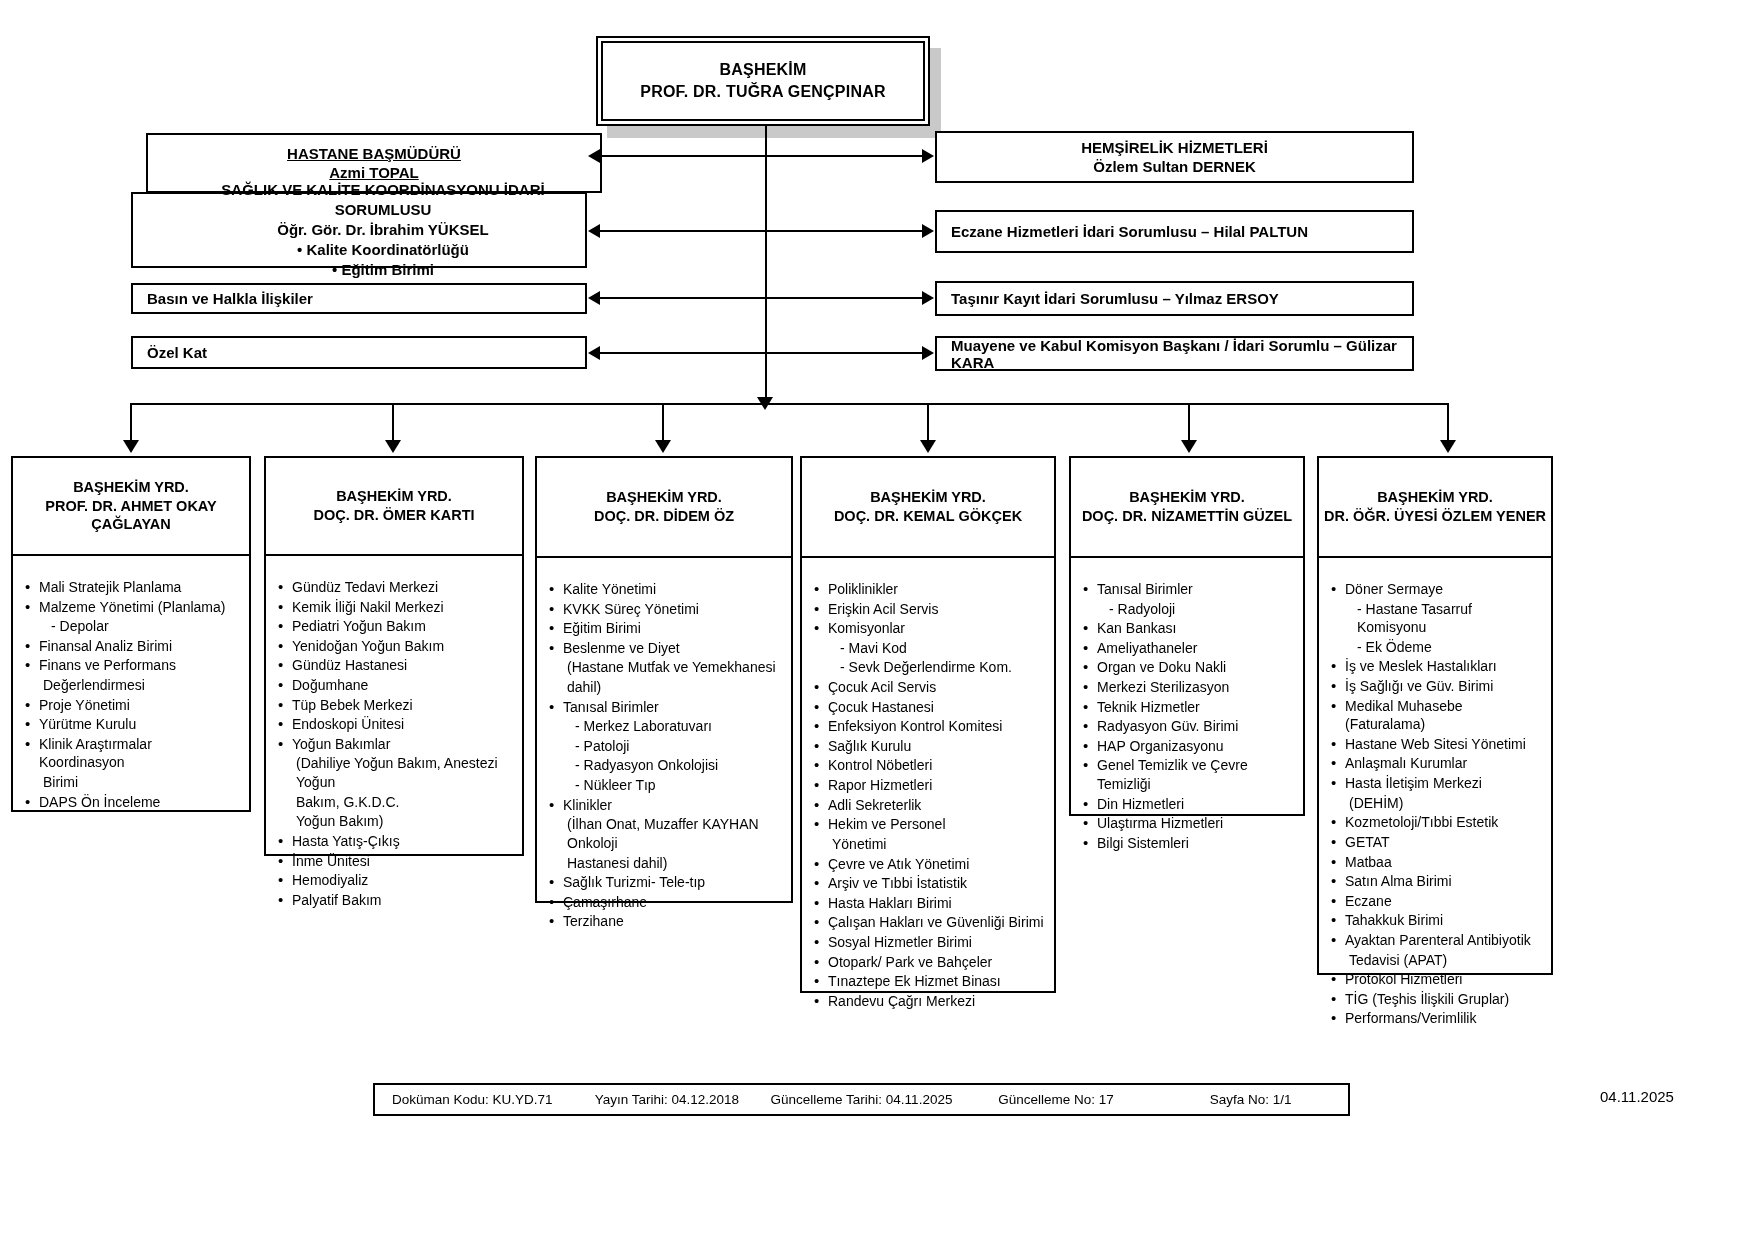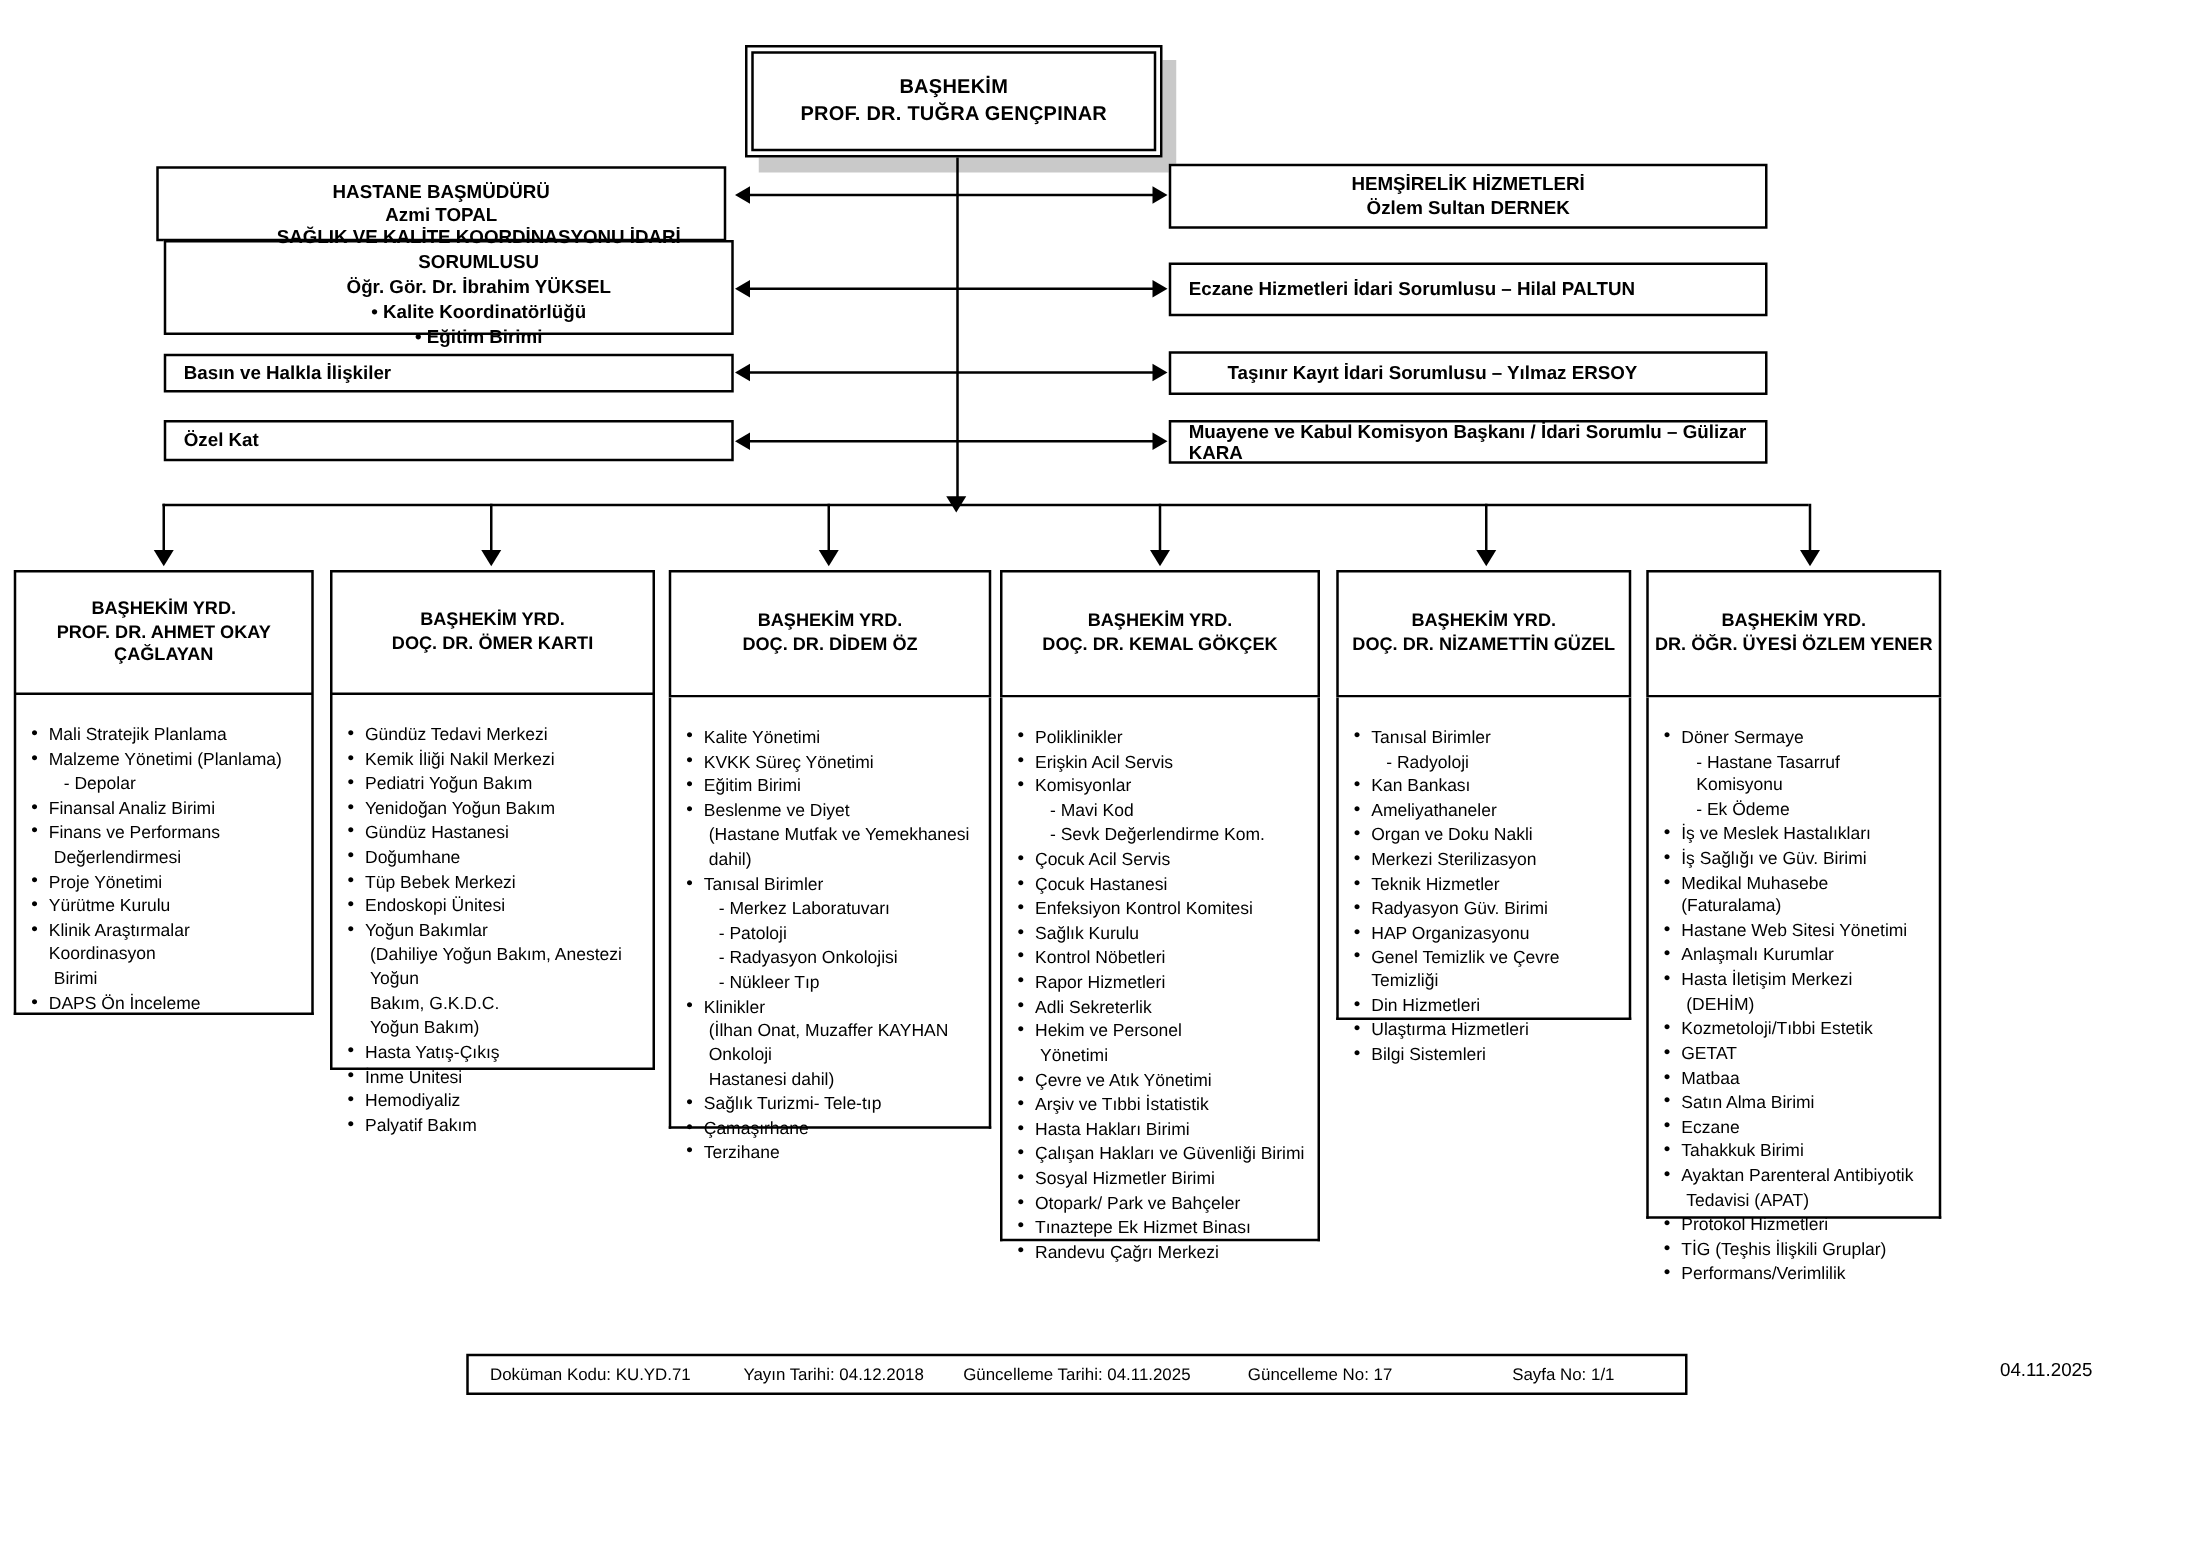--- a/index.html
+++ b/index.html
@@ -185,21 +185,21 @@
   <div id="ceo-box">
     <div class="inner">
       <div>BAŞHEKİM</div>
       <div>PROF. DR. TUĞRA GENÇPINAR</div>
     </div>
   </div>
 
   <div class="vline" style="left:765px; top:126px; height:279px;"></div>
   <div class="arrow-d" style="left:757px; top:397px;"></div>
 
-  <div class="box" style="left:125px; top:133px; width:456px; height:60px;">
+  <div class="box" style="left:146px; top:133px; width:456px; height:60px;text-decoration:underline;">
     <div class="centered-block bold-head">
       <div>HASTANE BAŞMÜDÜRÜ</div>
       <div>Azmi TOPAL</div>
     </div>
   </div>
 
   <div class="box" style="left:131px; top:192px; width:456px; height:76px;">
     <div class="centered-block bold-head" style="line-height:1.33;padding-left:48px;">
       <div>SAĞLIK VE KALİTE KOORDİNASYONU İDARİ SORUMLUSU</div>
       <div>Öğr. Gör. Dr. İbrahim YÜKSEL</div>
@@ -220,21 +220,21 @@
     <div class="centered-block bold-head">
       <div>HEMŞİRELİK HİZMETLERİ</div>
       <div>Özlem Sultan DERNEK</div>
     </div>
   </div>
 
   <div class="box" style="left:935px; top:210px; width:479px; height:43px;">
     <div class="left-text">Eczane Hizmetleri İdari Sorumlusu – Hilal PALTUN</div>
   </div>
 
-  <div class="box" style="left:935px; top:281px; width:479px; height:35px;padding-left:31px;">
+  <div class="box" style="left:935px; top:281px; width:479px; height:35px;">
     <div class="left-text">Taşınır Kayıt İdari Sorumlusu – Yılmaz ERSOY</div>
   </div>
 
   <div class="box" style="left:935px; top:336px; width:479px; height:35px;">
     <div class="left-text">Muayene ve Kabul Komisyon Başkanı / İdari Sorumlu  – Gülizar KARA</div>
   </div>
 
   <div class="hline" style="left:599px; top:155px; width:324px;"></div>
   <div class="arrow-l" style="left:588px; top:149px;"></div>
   <div class="arrow-r" style="left:922px; top:149px;"></div>

